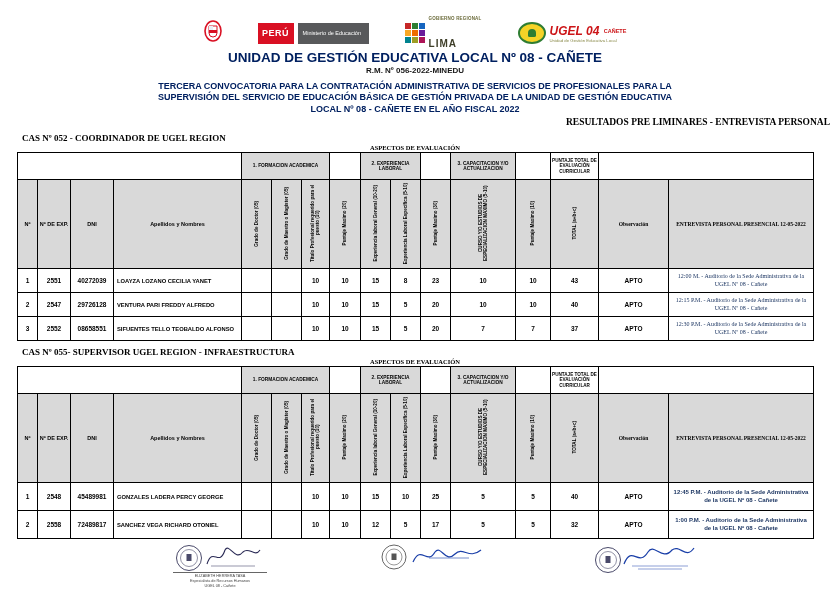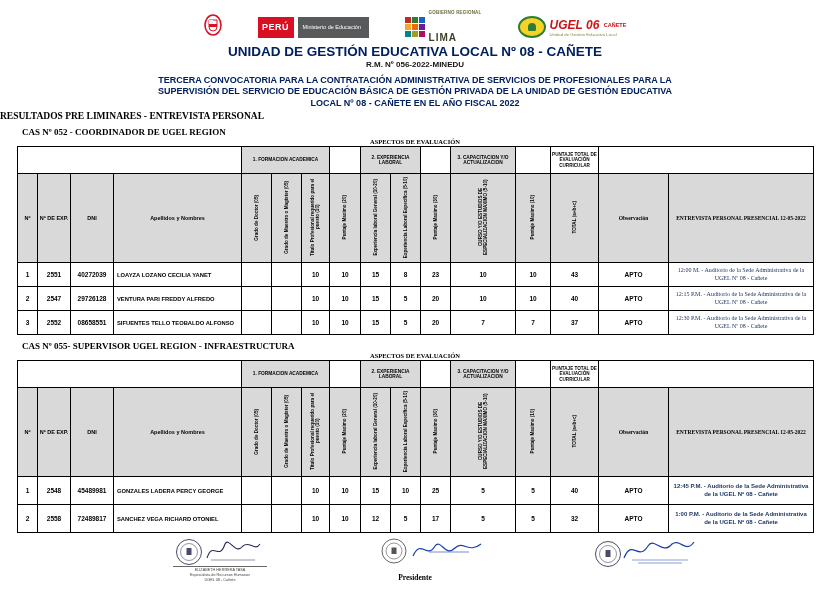--- a/index.html
+++ b/index.html
@@ -1,39 +1,39 @@
 <!DOCTYPE html>
 <html><head>
 <meta charset="utf-8">
 <style>
   html,body{margin:0;padding:0;}
   body{width:830px;height:590px;background:#fff;font-family:"Liberation Sans",sans-serif;overflow:hidden;position:relative;}
 
   
-  .logos{display:flex;justify-content:center;align-items:center;gap:36px;padding-top:13px;height:28px;}
+  .logos{display:flex;justify-content:center;align-items:center;gap:36px;padding-top:19px;height:28px;}
   .logo-group{display:flex;align-items:center;gap:4px;}
   .peru-box{background:#d91023;color:#fff;font-weight:bold;font-size:9px;display:flex;align-items:center;justify-content:center;width:36px;height:21px;letter-spacing:.5px;}
   .minedu-box{background:#58595b;color:#fff;font-size:5.5px;line-height:1.15;display:flex;align-items:center;width:66px;height:21px;padding-left:5px;}
   .mosaic{display:grid;grid-template-columns:6px 6px 6px;grid-template-rows:6px 6px 6px;gap:1px;}
   .mosaic i{display:block;}
   .gob-text{line-height:1;}
   .gob-top{font-size:4.5px;font-weight:bold;color:#6b6b3a;letter-spacing:.2px;}
   .gob-lima{font-size:10px;font-weight:bold;color:#3f3f2a;letter-spacing:1px;margin-top:17px;}
   .ugel-oval{width:24px;height:18px;border:2px solid #2e7d32;border-radius:50%;background:#f5d327;display:flex;align-items:center;justify-content:center;}
   .ugel-oval i{width:8px;height:8px;background:#2e7d32;border-radius:50% 50% 20% 20%;display:block;}
   .ugel-text{line-height:1;}
   .ugel-main{font-size:12px;font-weight:bold;color:#cc1417;font-style:italic;}
   .ugel-prov{font-size:5.5px;font-weight:bold;color:#cc1417;vertical-align:2px;}
   .ugel-sub{font-size:4.3px;color:#8a8a4a;margin-top:1px;}
 
   
   .title{text-align:center;color:#002060;font-weight:bold;font-size:13.5px;margin-top:3px;}
   .rm{text-align:center;font-weight:bold;font-size:8px;color:#151515;margin-top:1px;}
   .convocatoria{width:540px;margin:6px auto 0;text-align:center;font-weight:bold;font-size:9px;color:#002060;line-height:1.27;}
-  .resultados{text-align:left;font-family:"Liberation Serif",serif;font-weight:bold;font-size:9.5px;color:#000;margin-top:2px;}
+  .resultados{text-align:right;font-family:"Liberation Serif",serif;font-weight:bold;font-size:9.5px;color:#000;margin-top:2px;}
 
   .section-title{margin:6px 0 0 22px;font-family:"Liberation Serif",serif;font-weight:bold;font-size:9px;color:#000;}
   .aspectos{text-align:center;font-family:"Liberation Serif",serif;font-weight:bold;font-size:6.5px;margin-top:1px;}
 
   
   table{border-collapse:collapse;table-layout:fixed;width:796px;margin:1px 0 0 17px;}
   td,th{border:1px solid #000;padding:0;overflow:hidden;}
   tr.grp td{height:26px;}
   td.g{background:#d9d9d9;font-size:4.8px;font-weight:bold;text-align:center;line-height:1.2;}
   td.pt{background:#fff;font-size:4.6px;font-weight:bold;text-align:center;line-height:1.25;}
@@ -93,21 +93,21 @@
       <div class="gob-top">GOBIERNO REGIONAL</div>
       <div class="gob-lima">LIMA</div>
     </span>
   </span>
   <span class="logo-group">
     <span class="ugel-oval">
         <i></i>
       </span>
     <span class="ugel-text">
       <div>
-        <span class="ugel-main">UGEL 06</span>
+        <span class="ugel-main">UGEL 04</span>
         <span class="ugel-prov">CAÑETE</span>
       </div>
       <div class="ugel-sub">Unidad de Gestión Educativa Local</div>
     </span>
   </span>
 </div>
 
 <div class="title">UNIDAD DE GESTIÓN EDUCATIVA LOCAL Nº 08 - CAÑETE</div>
 <div class="rm">R.M. Nº 056-2022-MINEDU</div>
 <div class="convocatoria">TERCERA CONVOCATORIA PARA LA CONTRATACIÓN ADMINISTRATIVA DE SERVICIOS DE PROFESIONALES PARA LA SUPERVISIÓN DEL SERVICIO DE EDUCACIÓN BÁSICA DE GESTIÓN PRIVADA DE LA UNIDAD DE GESTIÓN EDUCATIVA LOCAL Nº 08 - CAÑETE EN EL AÑO FISCAL 2022</div>
@@ -358,15 +358,14 @@
         <rect x="11.5" y="10" width="5" height="7" fill="#4a4a6a"></rect>
       </svg>
       <svg width="80" height="30" style="left:48px;top:0">
         <path d="M6,22 C14,2 20,26 30,10 C36,0 44,20 54,8 C62,2 68,18 76,6" fill="none" stroke="#1a3fa8" stroke-width="1.2"></path>
         <path d="M14,24 h56 M20,27 h44" stroke="#1a3fa8" stroke-width="0.5"></path>
       </svg>
     </div>
   </div>
 
   <div class="president">
-    <div class="role">Presidente</div>
   </div>
 </div>
 
 </body></html>

